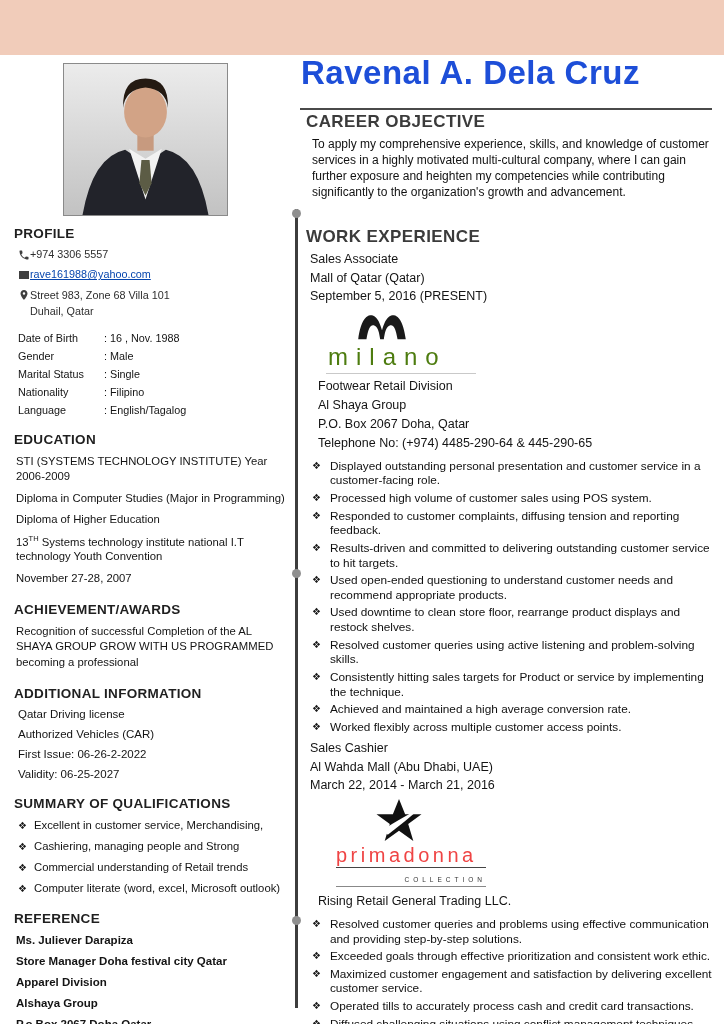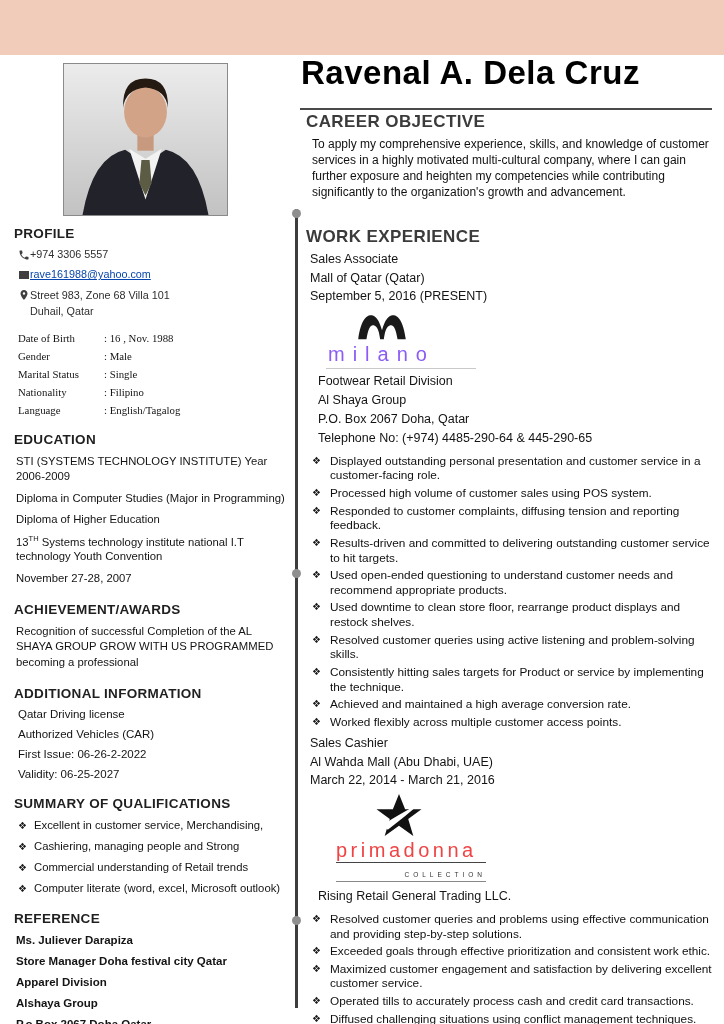--- a/index.html
+++ b/index.html
@@ -14,21 +14,21 @@
   .top-band { position: absolute; left: 0; top: 0; width: 724px; height: 55px; background: #f1ccba; }
 
   .photo {
     position: absolute; left: 63px; top: 63px; width: 165px; height: 153px;
     border: 1px solid #8a8a8a; background: #d8d8d8; overflow: hidden;
   }
   .photo svg { display: block; width: 100%; height: 100%; }
 
   .name {
     position: absolute; left: 301px; top: 54px;
-    font-size: 33px; font-weight: bold; color: #000000; letter-spacing: .5px;
+    font-size: 33px; font-weight: bold; color: #1d4ed8; letter-spacing: .5px;
     white-space: nowrap;
   }
   .name-rule { position: absolute; left: 300px; top: 108px; width: 412px; height: 2px; background: #4a4a4a; }
 
   .vline { position: absolute; left: 295px; top: 209px; width: 3px; height: 799px; background: #3d3d3d; }
   .vdot { position: absolute; left: -3px; width: 9px; height: 9px; border-radius: 50%; background: #8f8f8f; }
   .vdot.d1 { top: 0px; } .vdot.d2 { top: 360px; } .vdot.d3 { top: 707px; }
 
   
   .left-col { position: absolute; left: 14px; top: 226px; width: 274px; }
@@ -38,21 +38,21 @@
   }
   .lhead.first { margin-top: 0; }
 
   .contact-row { display: flex; align-items: flex-start; margin: 0 0 7px 4px; font-size: 10.8px; color: #2e2e2e; }
   .cicon { flex: 0 0 12px; width: 12px; height: 12px; margin-top: 1px; }
   .cicon svg { display: block; width: 12px; height: 12px; fill: #3f3f3f; }
   .email-link { color: #0645ad; text-decoration: underline; cursor: pointer; }
   .addr-lines div { line-height: 1.45; }
 
   .details { margin: 13px 0 0 4px; }
-  .drow { display: flex; font-size: 10.8px; margin-bottom: 6px; font-family: Liberation Serif, serif; }
+  .drow { display: flex; font-size: 10.8px; margin-bottom: 6px; }
   .dlabel { width: 86px; flex: 0 0 86px; }
   .dvalue { }
 
   .edu-line { font-size: 11.3px; line-height: 1.3; margin: 0 0 7px 2px; }
   .edu-line sup { font-size: 7.5px; }
 
   .para { font-size: 11.3px; line-height: 1.38; margin-left: 2px; }
 
   .add-line { font-size: 11.5px; margin: 0 0 8px 4px; }
 
@@ -67,21 +67,21 @@
   .right-col { position: absolute; left: 306px; top: 112px; width: 406px; }
   .rhead { font-size: 17px; font-weight: bold; color: #3b3b3b; letter-spacing: .4px; margin-bottom: 4px; }
   .objective { font-size: 12px; line-height: 1.34; margin: 0 0 27px 6px; color: #111; }
   .we-head { margin-top: 2px; }
 
   .job-title-block { margin-left: 4px; font-size: 12.5px; line-height: 1.32; }
   .job-title-block div { margin-bottom: 2px; }
 
   .logo-milano { margin: 6px 0 4px 20px; width: 150px; border-bottom: 1px solid #c9c9c9; padding-bottom: 2px; }
   .logo-milano svg { display: block; width: 84px; height: 32px; margin-left: 14px; }
-  .milano-word { font-size: 20px; letter-spacing: 8px; color: #8b5cf6; padding-left: 2px; }
+  .milano-word { font-size: 24px; letter-spacing: 8px; color: #4d7c0f; padding-left: 2px; }
 
   .org-lines { margin-left: 12px; font-size: 12.5px; line-height: 1.36; }
   .org-lines div { margin-bottom: 2px; }
 
   .bullets { list-style: none; margin: 7px 0 0 6px; }
   .bullets li { display: flex; gap: 9px; font-size: 11.8px; line-height: 1.24; margin-bottom: 3px; color: #101010; }
 
   .job2 { margin-top: 6px; }
 
   .logo-prima { margin: 4px 0 6px 30px; width: 170px; }

